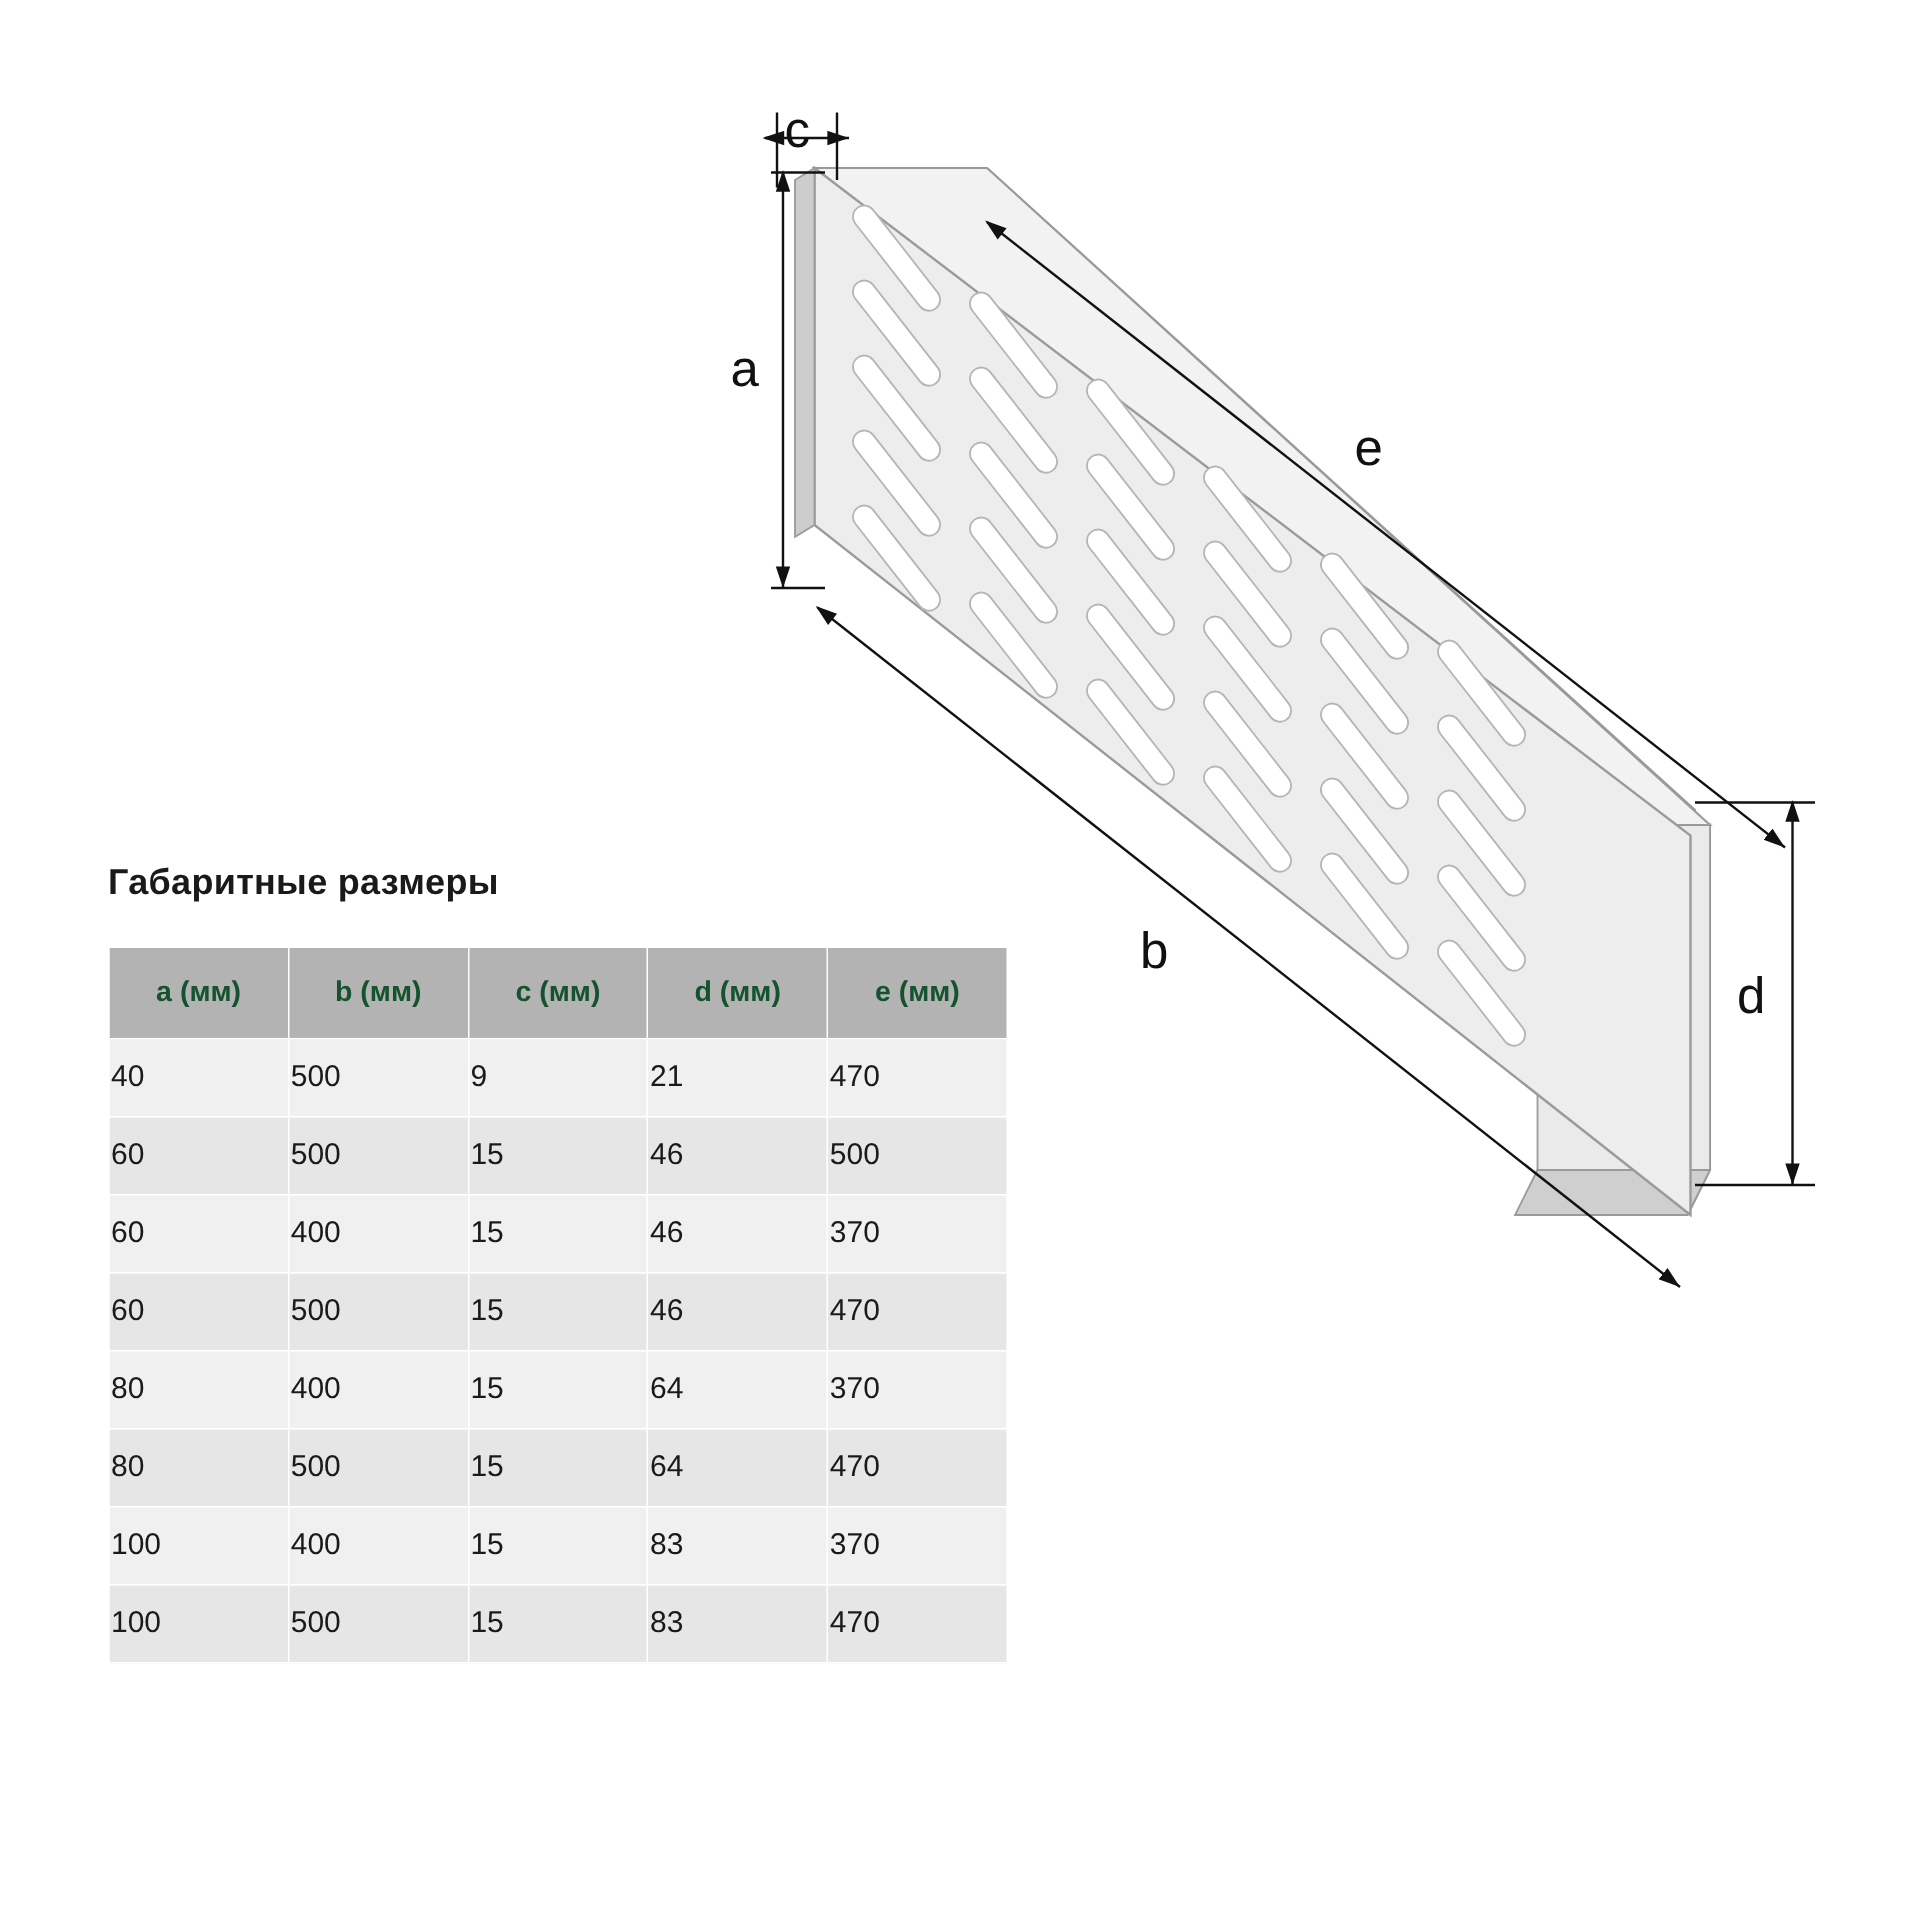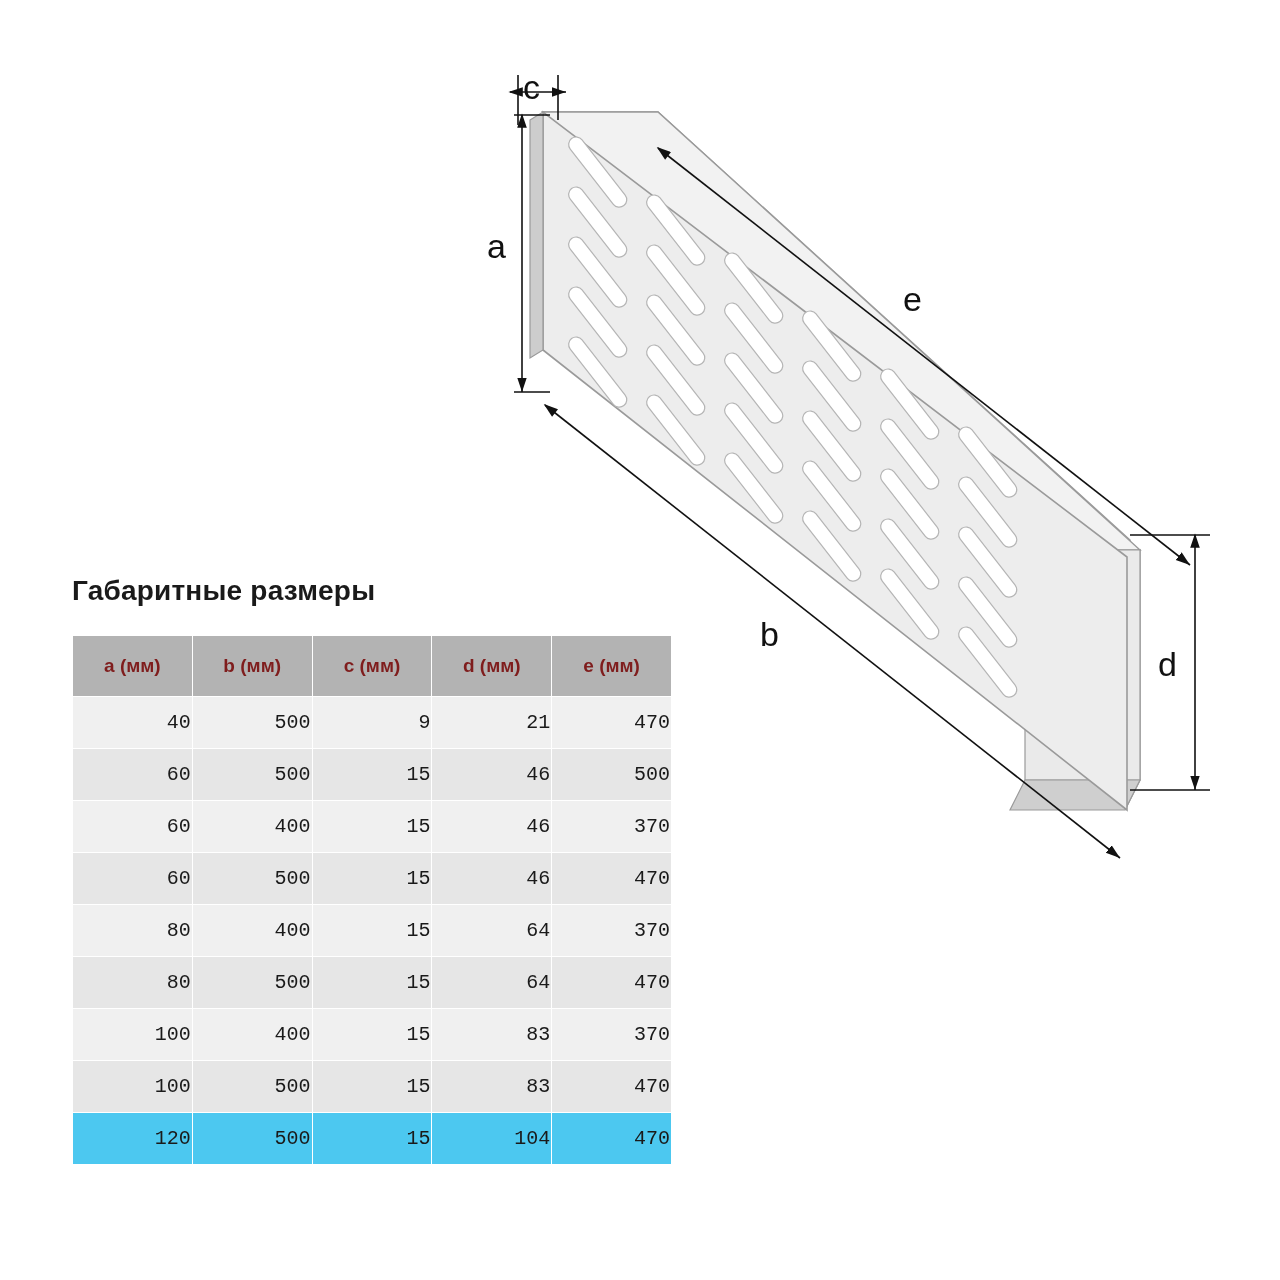--- a/index.html
+++ b/index.html
@@ -16,49 +16,48 @@
   }
 
   
   #table-block {
     position: absolute;
     left: 72px;
     top: 575px;
     width: 600px;
   }
   #table-title {
-    font-size: 28px;
+    font-size: 24px;
     font-weight: bold;
     color: #1a1a1a;
     margin: 0 0 28px 0;
     letter-spacing: 0.2px;
   }
   table.dims {
     border-collapse: collapse;
     width: 600px;
     table-layout: fixed;
   }
   table.dims th {
     background: #b3b3b3;
-    color: #7f1d1d;
+    color: #14532d;
     font-size: 19px;
     font-weight: bold;
     height: 58px;
     border: 1px solid #ffffff;
     text-align: center;
     vertical-align: middle;
   }
   table.dims td {
     font-size: 20px;
     color: #1a1a1a;
     height: 49px;
     border: 1px solid #ffffff;
-    text-align: right;
+    text-align: left;
     vertical-align: middle;
-    font-family: Liberation Mono, monospace;
   }
   table.dims tr.odd td { background: #f0f0f0; }
   table.dims tr.even td { background: #e6e6e6; }
   table.dims tr.highlight td { background: #4cc8f0; }
 
   
   #drawing {
     position: absolute;
     left: 430px;
     top: 20px;
@@ -229,22 +228,15 @@
         <td>83</td>
         <td>370</td>
       </tr>
       <tr class="even">
         <td>100</td>
         <td>500</td>
         <td>15</td>
         <td>83</td>
         <td>470</td>
       </tr>
-      <tr class="highlight">
-        <td>120</td>
-        <td>500</td>
-        <td>15</td>
-        <td>104</td>
-        <td>470</td>
-      </tr>
     </tbody>
   </table>
 </div>
 
 </body></html>

